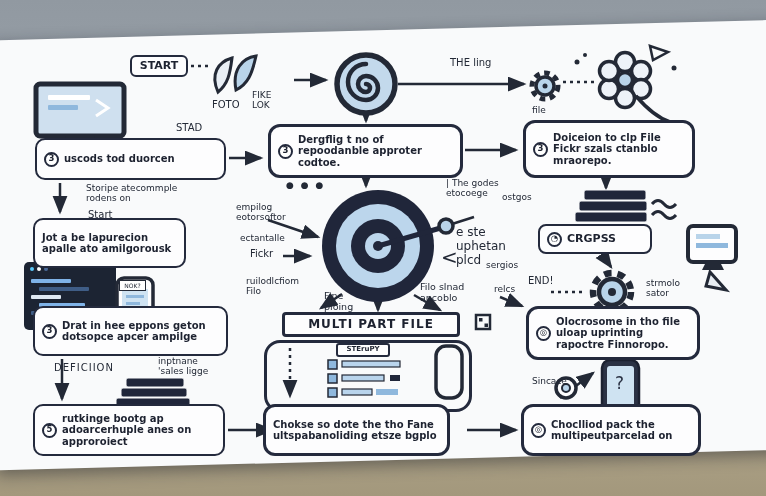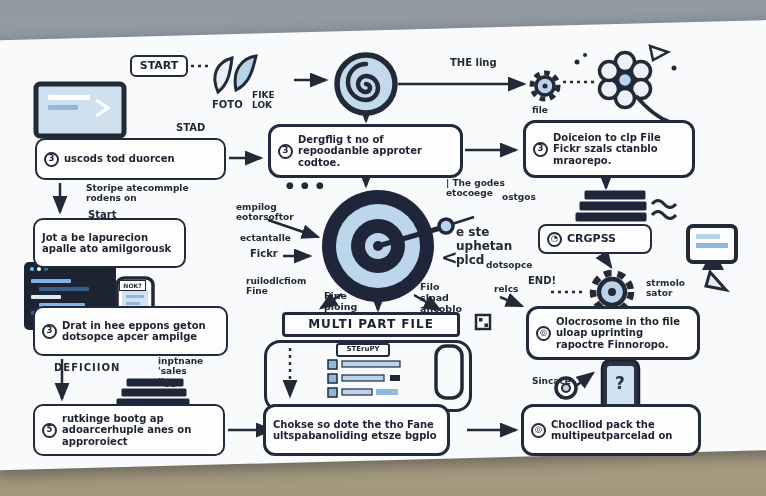--- a/index.html
+++ b/index.html
@@ -2,21 +2,21 @@
 <html><head>
 <meta charset="utf-8">
 <style>
   *{margin:0;padding:0;box-sizing:border-box}
   html,body{width:766px;height:496px;overflow:hidden;font-family:"DejaVu Sans",sans-serif}
   .stage{position:relative;width:766px;height:496px;
     background:linear-gradient(180deg,#9199a1 0%,#959da5 12%,#b0a58c 82%,#a3987c 100%);}
   .paper{position:absolute;left:-10px;top:30px;width:800px;height:430px;background:#f9fafb;
     transform:rotate(-1.5deg);box-shadow:0 5px 16px rgba(20,25,35,.45);}
   .layer{position:absolute;left:0;top:0;width:766px;height:496px;}
-  .t{position:absolute;color:#232936;font-weight:700;line-height:1.15;white-space:normal}
+  .t{position:absolute;color:#232936;font-weight:400;line-height:1.15;white-space:normal}
   .node{position:absolute;background:#fdfdfe;border:2.5px solid #242a3d;border-radius:10px;
     display:flex;align-items:center;gap:5px;padding:3px 7px;color:#1d2230;font-weight:700;
     font-size:10px;line-height:1.12}
   .thick{border-width:3px;border-radius:12px}
   .badge{flex:0 0 auto;width:15px;height:15px;border:2px solid #242a3d;border-radius:50%;
     font-size:8.5px;display:flex;align-items:center;justify-content:center;background:#fff}
   
   #box-start{left:130px;top:55px;width:58px;height:22px;justify-content:center;font-size:11px;border-radius:6px}
   #lbl-foto{left:212px;top:99px;width:44px;font-size:10px}
   #lbl-fikelok{left:252px;top:90px;width:34px;font-size:9px}
@@ -274,23 +274,23 @@
     <div class="t" id="lbl-dots">● ● ●</div>
     <div class="t" id="lbl-godes">| The godes etocoege</div>
     <div class="t" id="lbl-ostgos">ostgos</div>
 
     <div class="node" id="box-jot">
       <span>Jot a be lapurecion apalle ato amilgorousk</span>
     </div>
 
     <div class="t" id="lbl-stores">Fickr</div>
     <div class="t" id="lbl-uphetan">e ste uphetan plcd</div>
-    <div class="t" id="lbl-sergios">dotsopce</div>
+    <div class="t" id="lbl-sergios">sergios</div>
     <div class="t" id="lbl-chevron">&lt;</div>
-    <div class="t" id="lbl-ruilod">ruilodlcfiom Fine</div>
+    <div class="t" id="lbl-ruilod">ruilodlcfiom Filo</div>
     <div class="t" id="lbl-fineploing">Fine ploing</div>
     <div class="t" id="lbl-filoslnad">Filo slnad ancoblo</div>
     <div class="t" id="lbl-relcs">relcs</div>
     <div class="t" id="lbl-end">END!</div>
     <div class="t" id="lbl-strmolo">strmolo sator</div>
 
     <div class="node" id="box-crgpss">
       <span class="badge">◔</span>
       <span>CRGPSS</span>
     </div>

